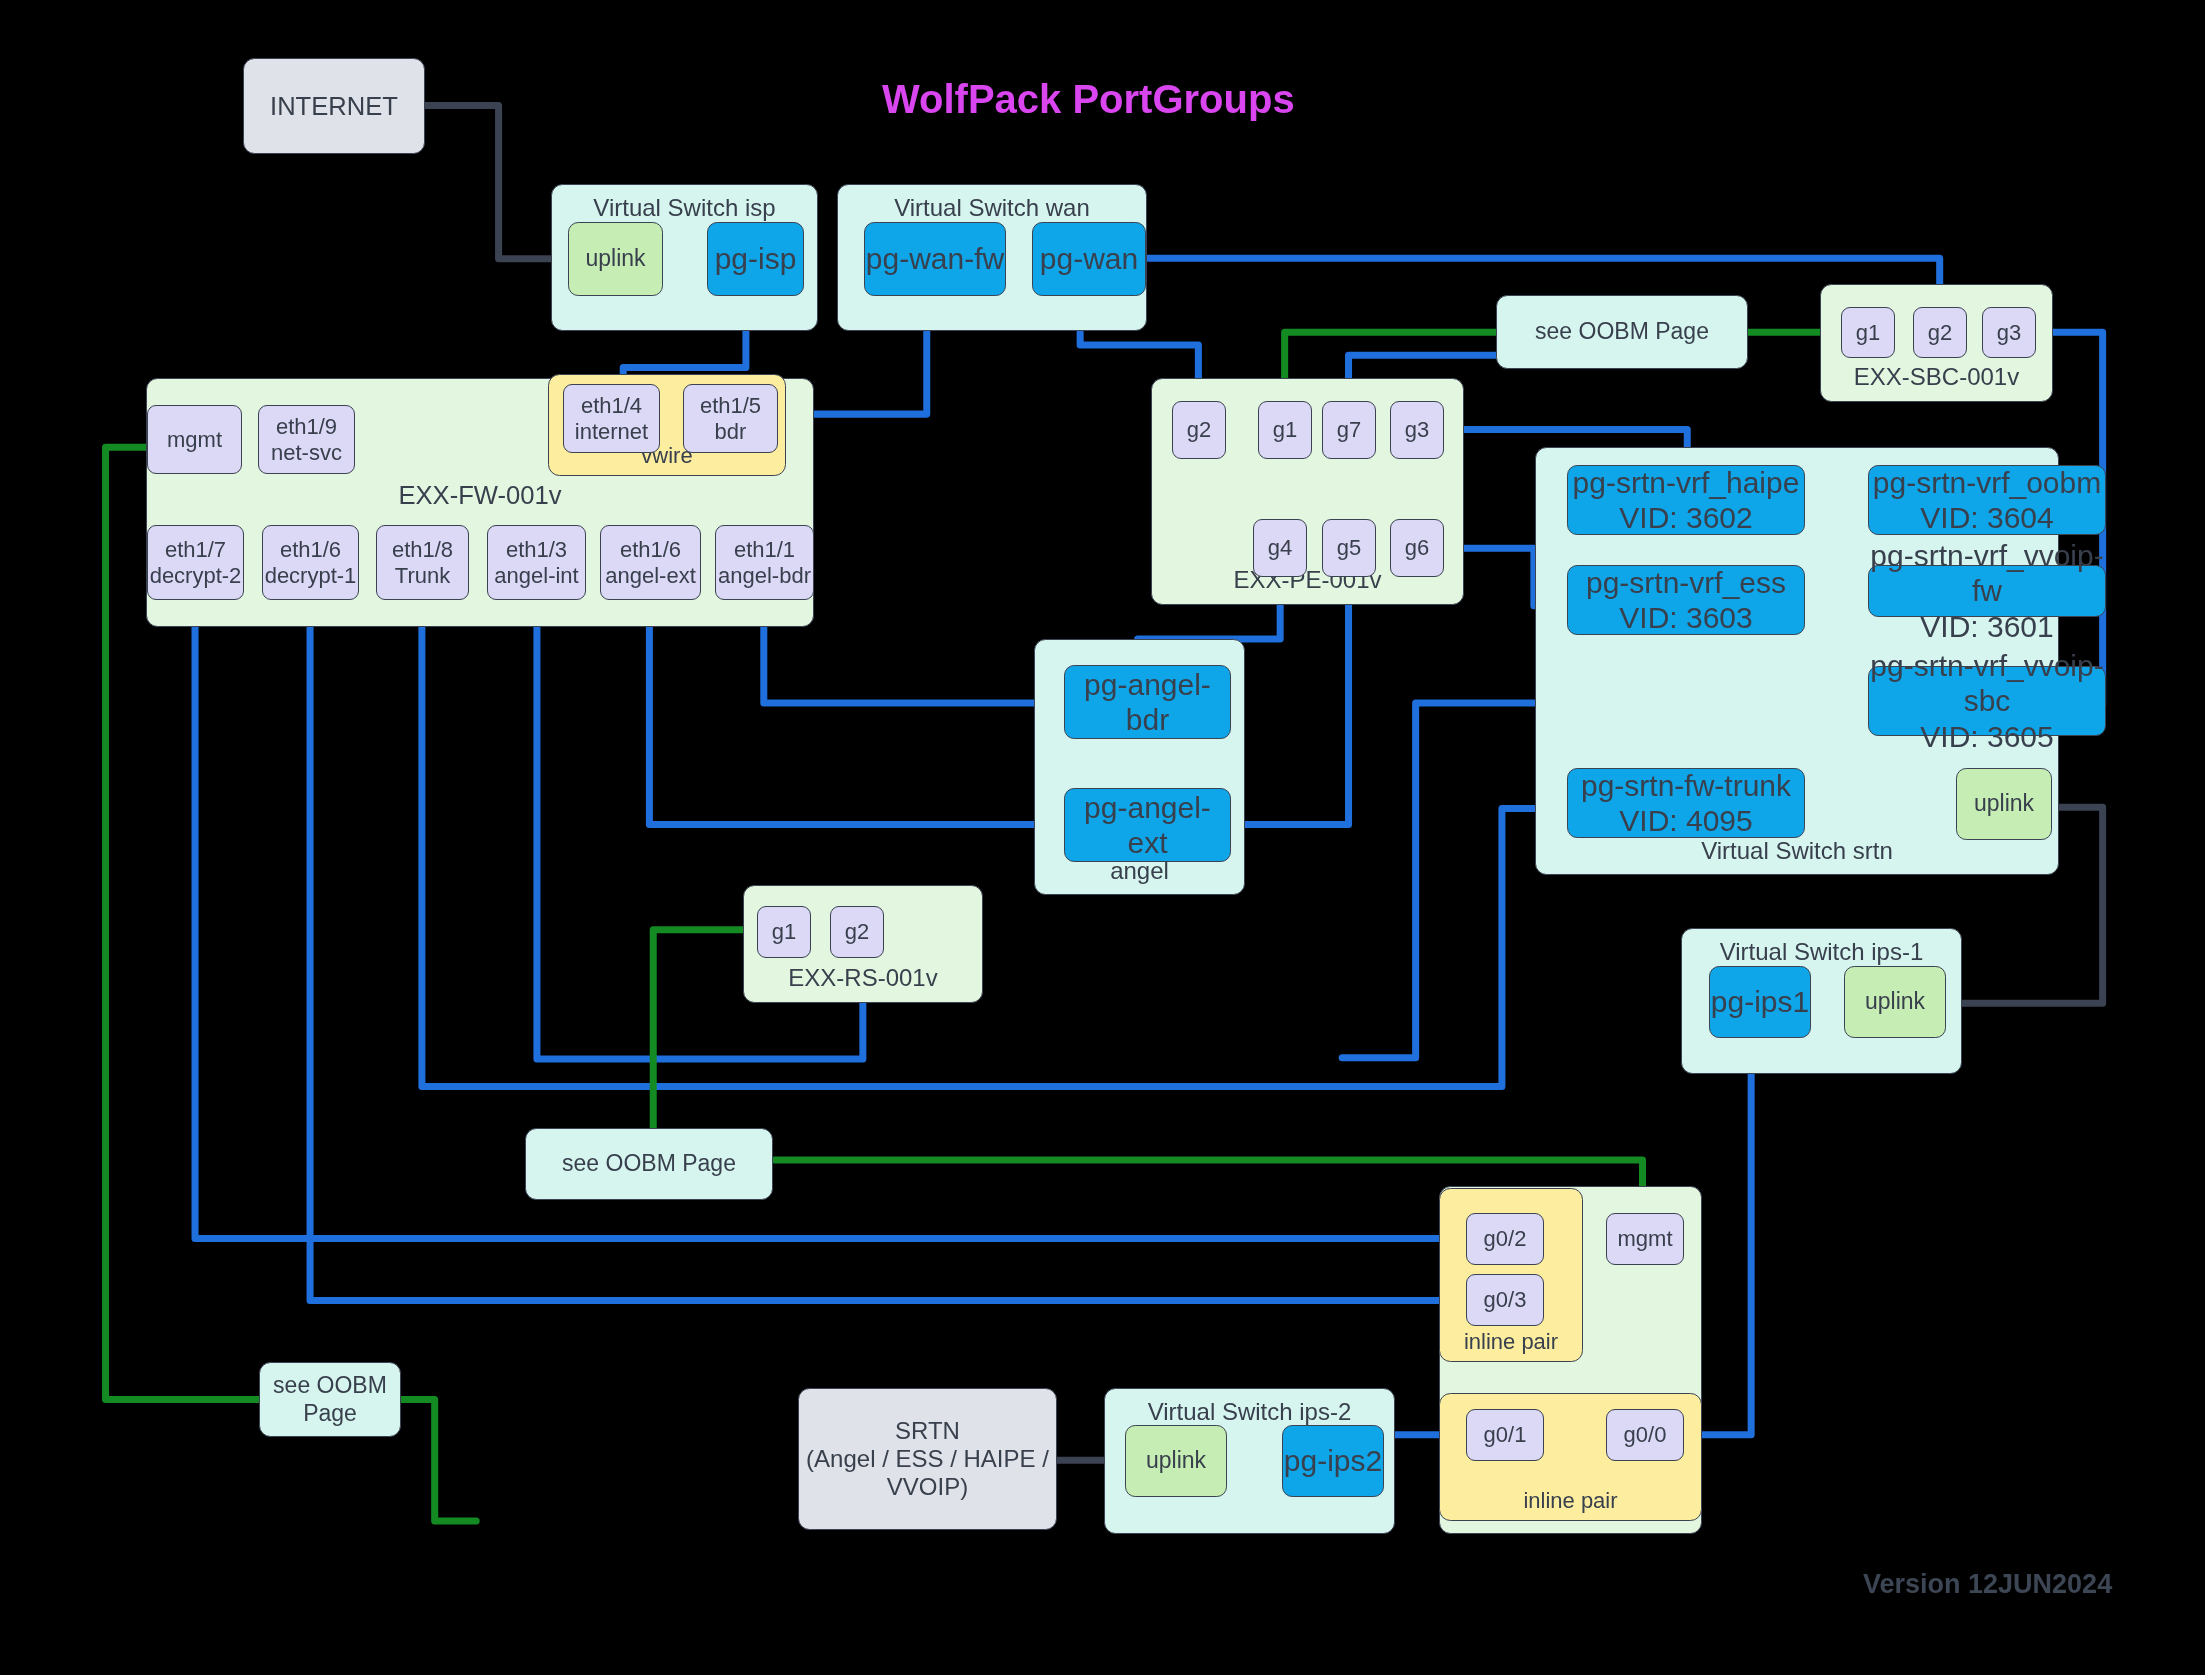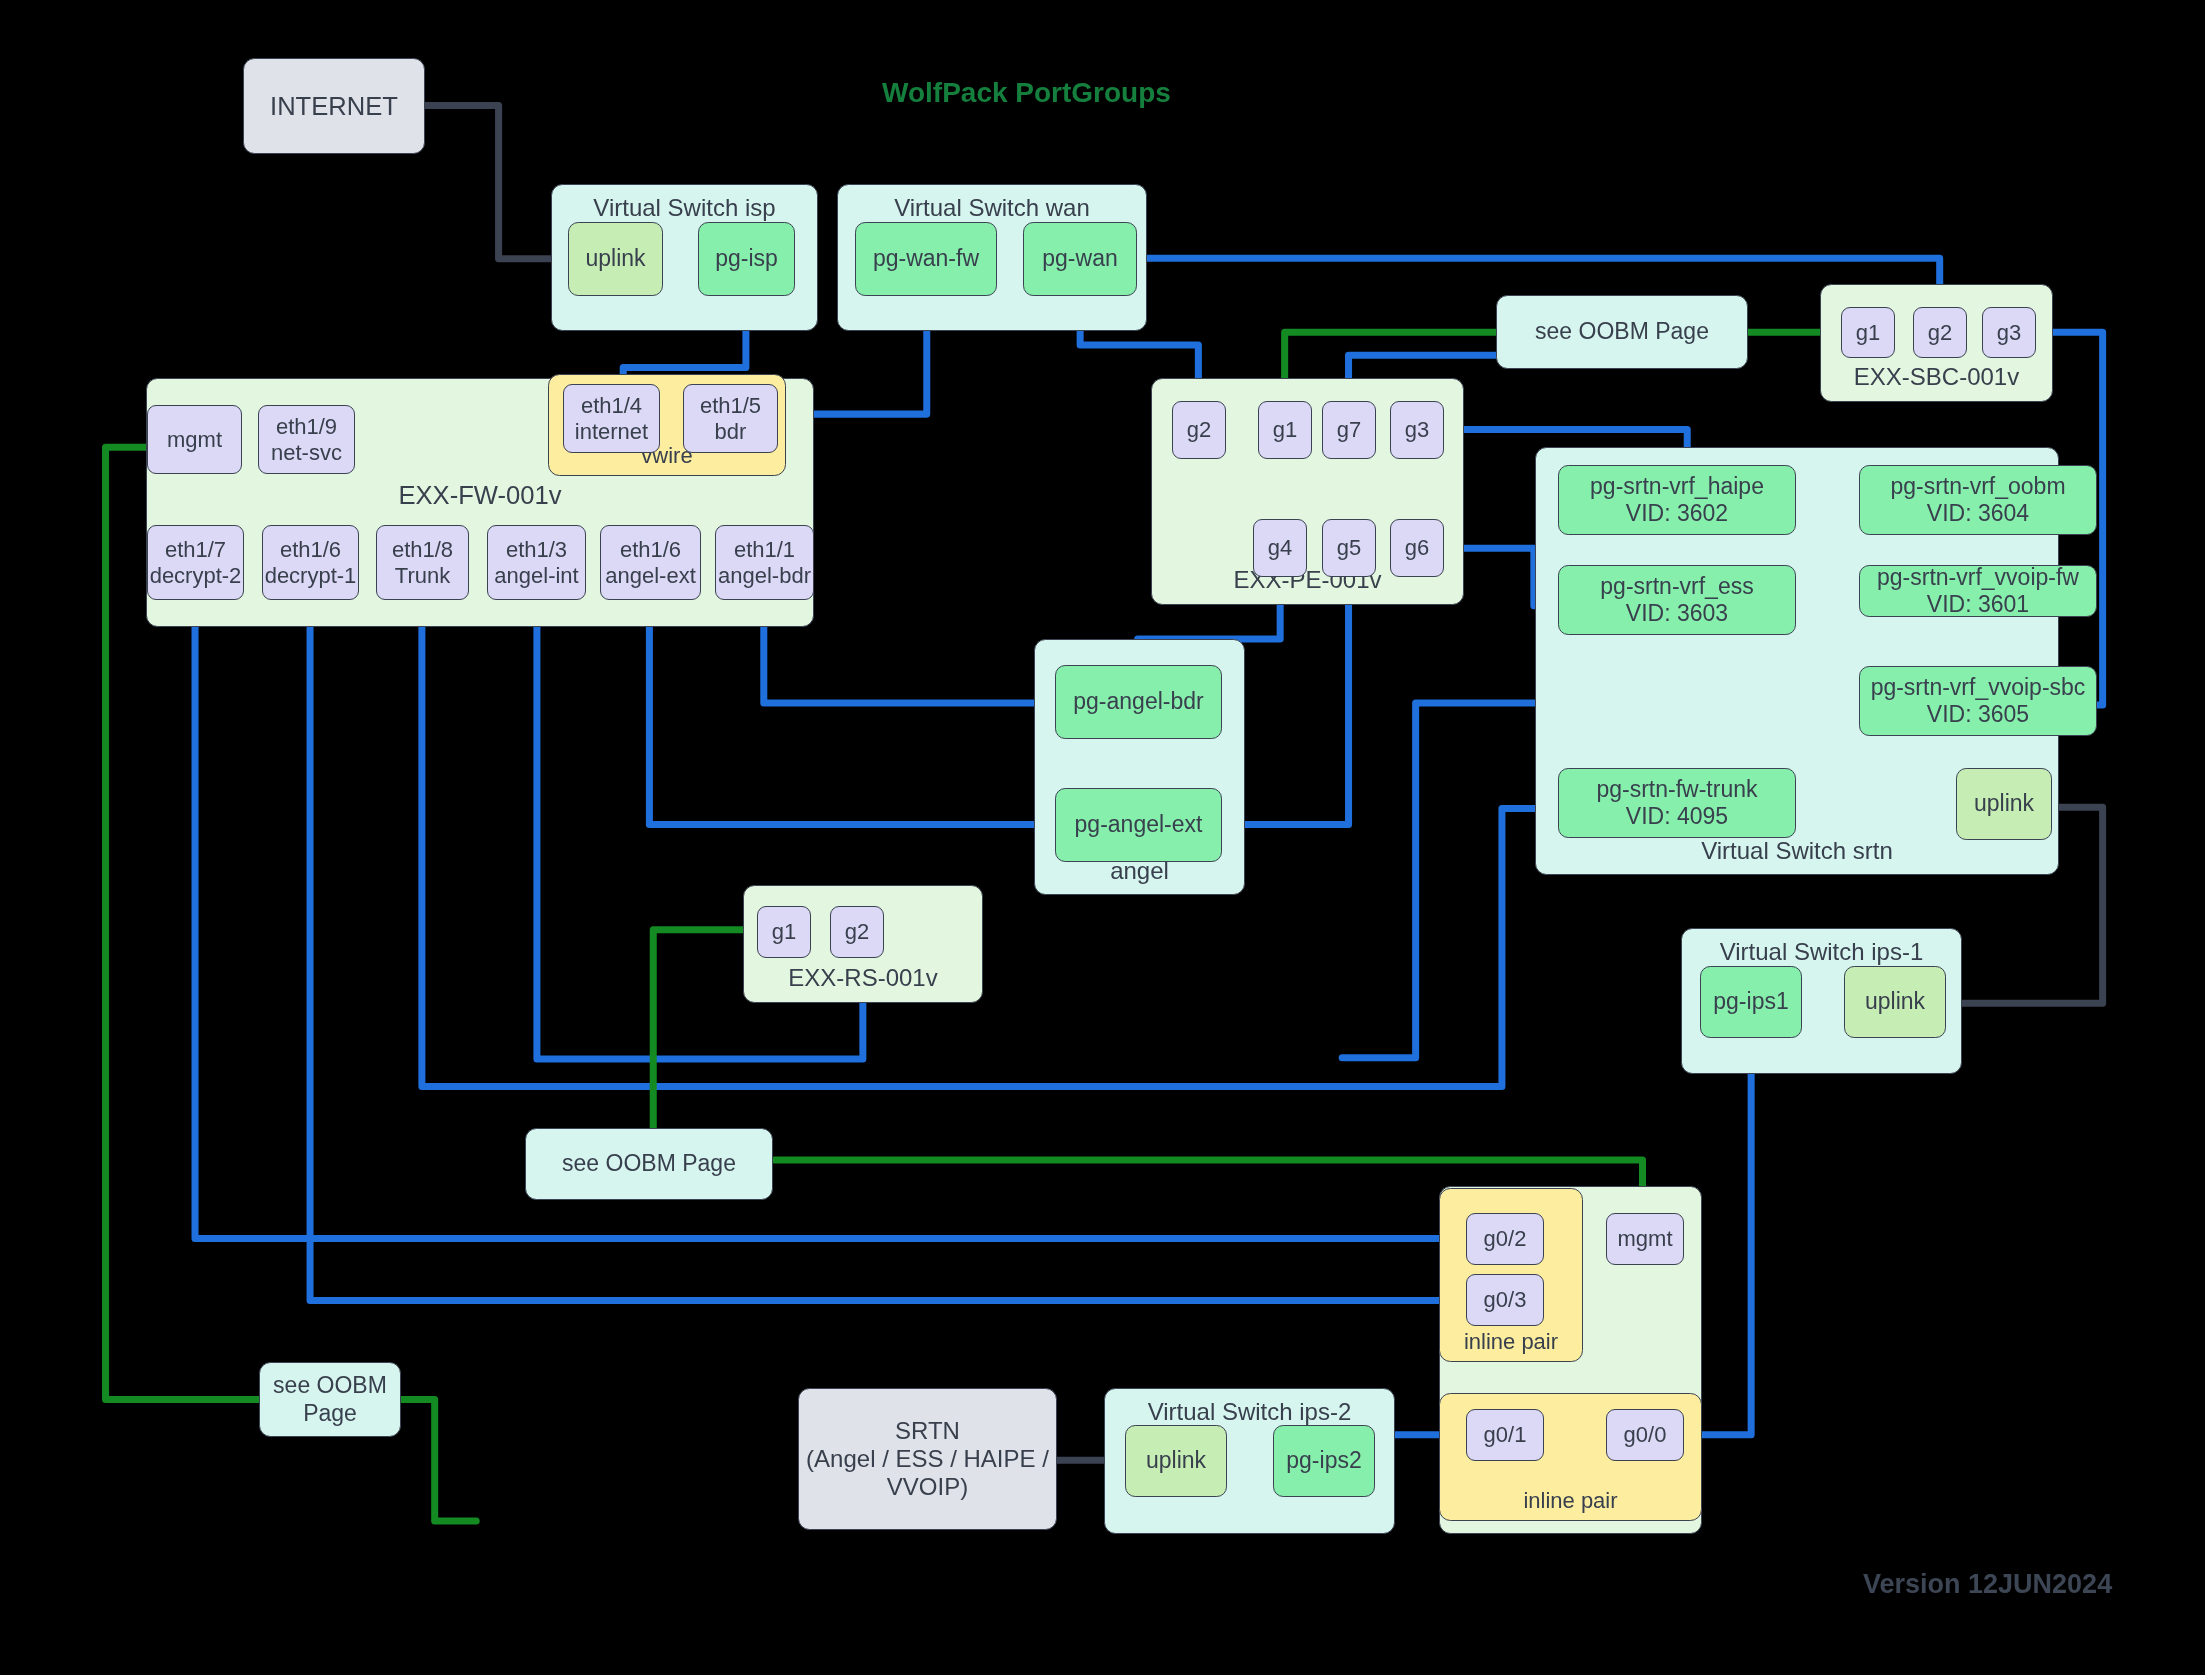--- a/index.html
+++ b/index.html
@@ -8,26 +8,26 @@
   #stage{position:relative;width:2205px;height:1675px;background:#000;overflow:hidden;}
   #wires{position:absolute;left:0;top:0;width:2205px;height:1675px;}
   .node{position:absolute;box-sizing:border-box;border:1.9px solid #3b4252;border-radius:11.5px;
         display:flex;align-items:center;justify-content:center;text-align:center;
         color:#39404d;line-height:1.18;}
   .cloud{background:#dfe2e8;font-size:25.6px;}
   .vswitch{background:#d6f5ef;align-items:flex-start;justify-content:center;padding-top:9px;font-size:24px;}
   .vswitch-bottom{background:#d6f5ef;align-items:flex-end;justify-content:center;padding-bottom:9px;font-size:24px;}
   .device{background:#e3f7e0;align-items:flex-end;justify-content:center;padding-bottom:10.2px;font-size:24px;}
   .device-mid{background:#e3f7e0;font-size:25.6px;}
-  .pg{background:#86efac;font-size:23px;border-width:1.9px;border-radius:10.2px;}
+  .pg{background:#0ea5e9;font-size:30px;border-width:1.9px;border-radius:10.2px;margin-left:9px;}
   .up{background:#c6eeb4;font-size:23px;border-width:1.9px;border-radius:10.2px;}
   .port{background:#dcd9f7;font-size:22px;border-width:1.9px;border-radius:9px;}
   .vwire{background:#fced9f;align-items:flex-end;justify-content:center;padding-bottom:6.4px;font-size:22px;}
   .oobm{background:#d6f5ef;font-size:23px;}
-  .title{position:absolute;color:#15803d;font-size:28px;font-weight:bold;}
+  .title{position:absolute;color:#d946ef;font-size:40px;font-weight:bold;}
   .version{position:absolute;color:#3d4654;font-size:27px;font-weight:bold;}
   .lbl2{white-space:pre-line;}
 </style>
 </head>
 <body>
 
 <div id="stage">
 
   <svg id="wires" viewBox="0 0 3450 2621">
     <g fill="none" stroke-width="11" stroke-linecap="round" stroke-linejoin="round">

